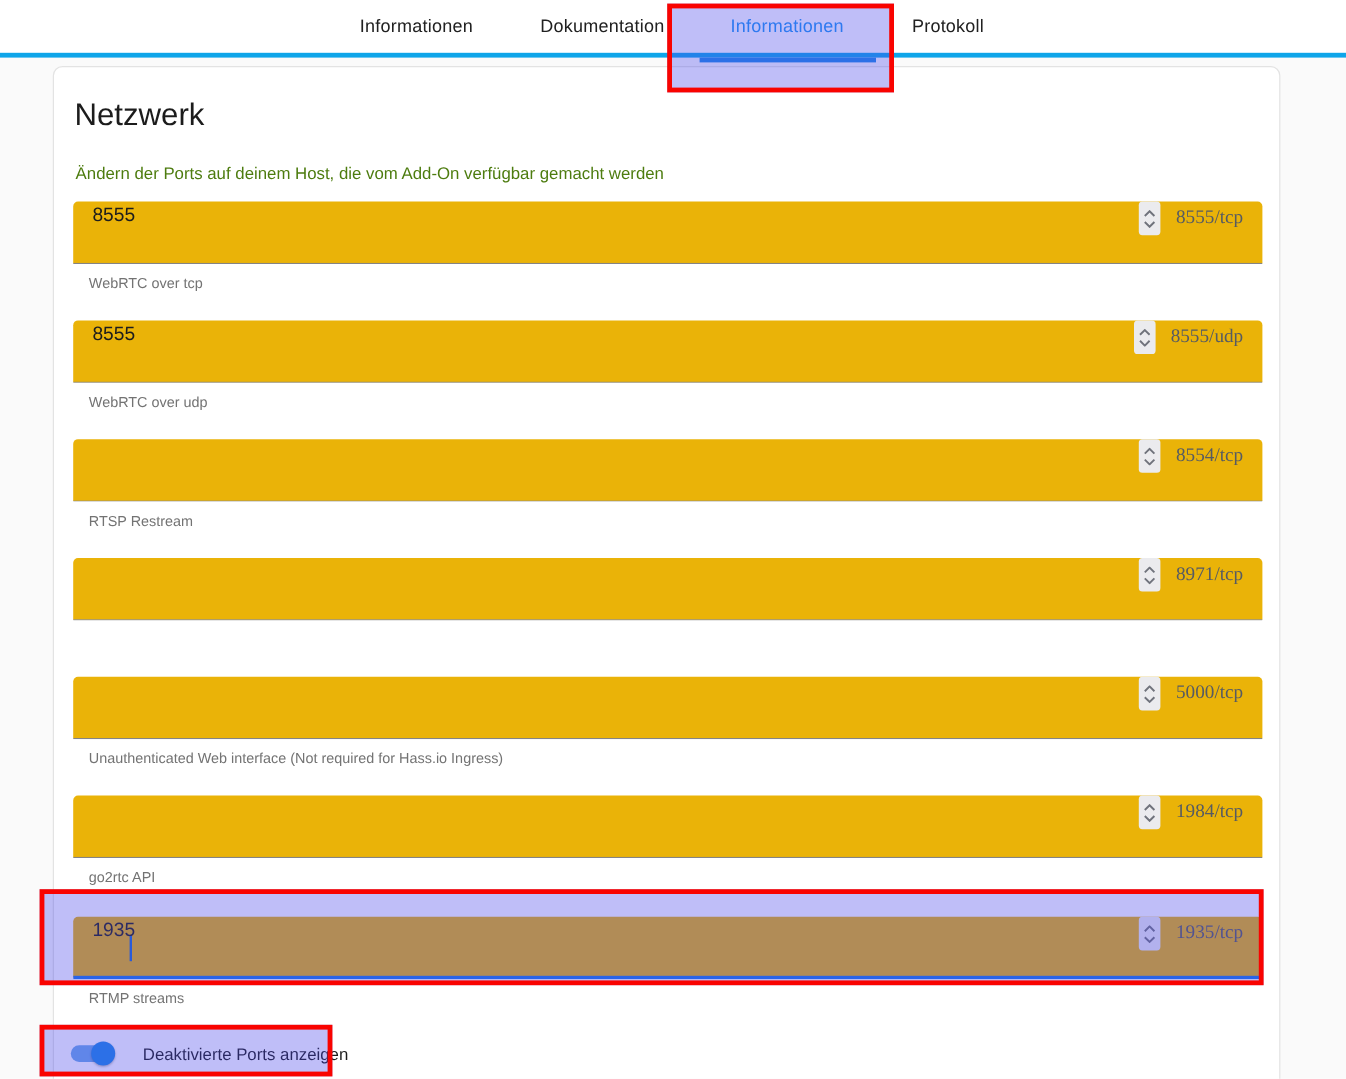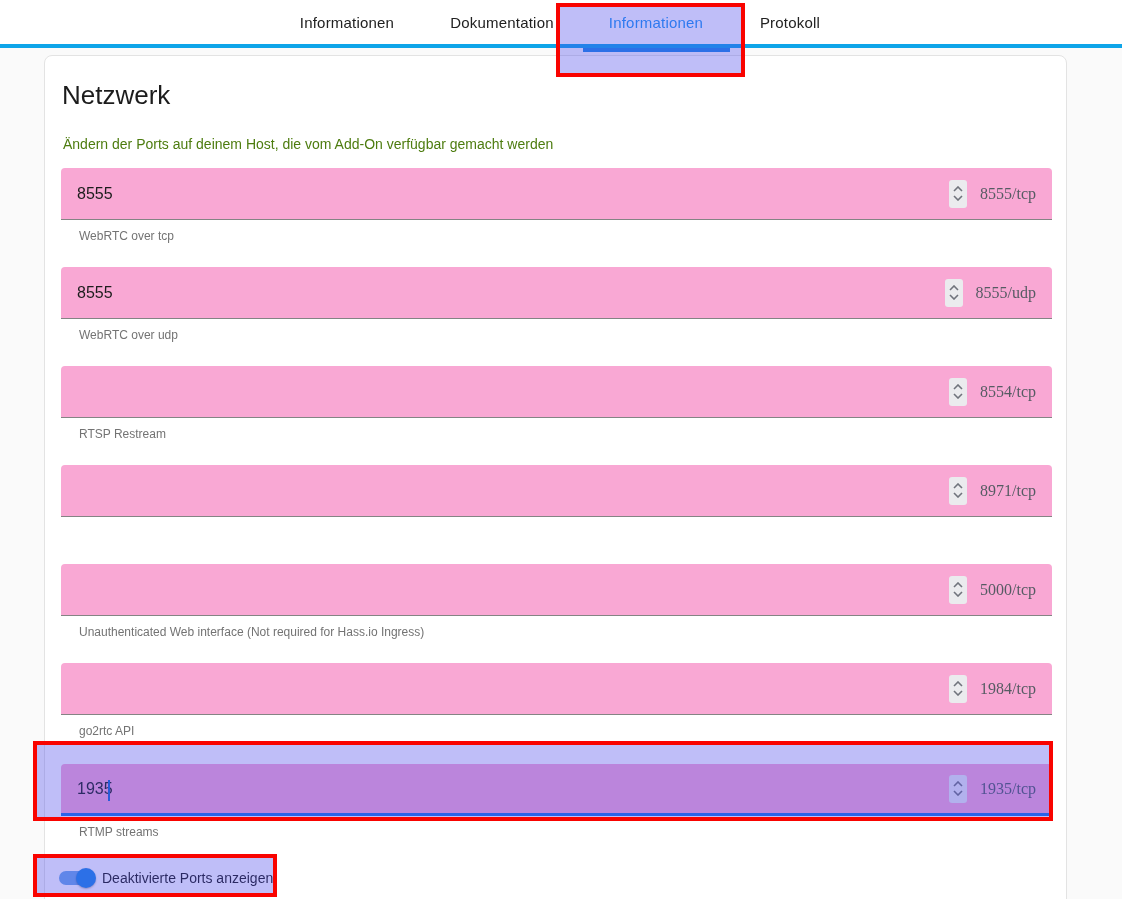--- a/index.html
+++ b/index.html
@@ -39,58 +39,58 @@
   }
   .card-desc {
     position: absolute; left: 18px; top: 80px;
     font-size: 14px; color: #4d7c0f;
   }
 
   
   .port-row { position: absolute; left: 16px; width: 991px; }
   .port-field {
     position: relative; height: 52px; width: 991px;
-    background: #f9a8d4; border-bottom: 1px solid #848484;
+    background: #eab308; border-bottom: 1px solid #848484;
     border-radius: 4px 4px 0 0;
-    display: flex; align-items: center; padding: 0 16px;
+    display: flex; align-items: flex-start; padding: 0 16px;
   }
   .port-field.focused { border-bottom: 3px solid #1a73e8; }
   .port-field input {
     flex: 1; min-width: 0; border: none; outline: none; background: transparent;
     font-family: "Liberation Sans", sans-serif; font-size: 16px; color: #1d1d1d;
     padding: 0; height: 24px;
   }
   .port-right { display: flex; align-items: center; gap: 13px; flex: 0 0 auto; font-family: Liberation Serif, serif; }
   .stepper {
     width: 18px; height: 28px; background: #ebebee; border-radius: 3px;
     display: flex; flex-direction: column; align-items: center; justify-content: center;
     gap: 3px; cursor: pointer;
   }
   .stepper svg { display: block; }
   .port-proto { font-size: 16px; color: #565b63; }
   .helper {
-    margin-top: 9px; margin-left: 18px;
+    margin-top: 9px; margin-left: 13px;
     font-size: 12px; color: #737373;
   }
   .caret {
     position: absolute; left: 47px; top: 16px; width: 2px; height: 21px;
     background: #1967d2;
   }
 
   
   .toggle-row {
     position: absolute; left: 14px; top: 808px; height: 28px;
     display: flex; align-items: center; cursor: pointer;
   }
   .switch { position: relative; width: 34px; height: 14px; border-radius: 7px; background: #6ea9e9; }
   .switch-thumb {
     position: absolute; right: -3px; top: -3px; width: 20px; height: 20px;
     border-radius: 50%; background: #1e88e5; box-shadow: 0 1px 2px rgba(0,0,0,0.3);
   }
-  .toggle-label { margin-left: 9px; font-size: 14px; color: #1b1b1b; }
+  .toggle-label { margin-left: 26px; font-size: 14px; color: #1b1b1b; }
 
   
   .hl {
     position: absolute; border: 4px solid #f90300; background: rgba(72,70,235,0.35);
     pointer-events: none; z-index: 10;
   }
   .hl-tab    { left: 556px; top: 3px;   width: 189px;  height: 74px; }
   .hl-rtmp   { left: 33px;  top: 741px; width: 1020px; height: 80px; }
   .hl-toggle { left: 33px;  top: 854px; width: 244px;  height: 43px; }
 </style>

